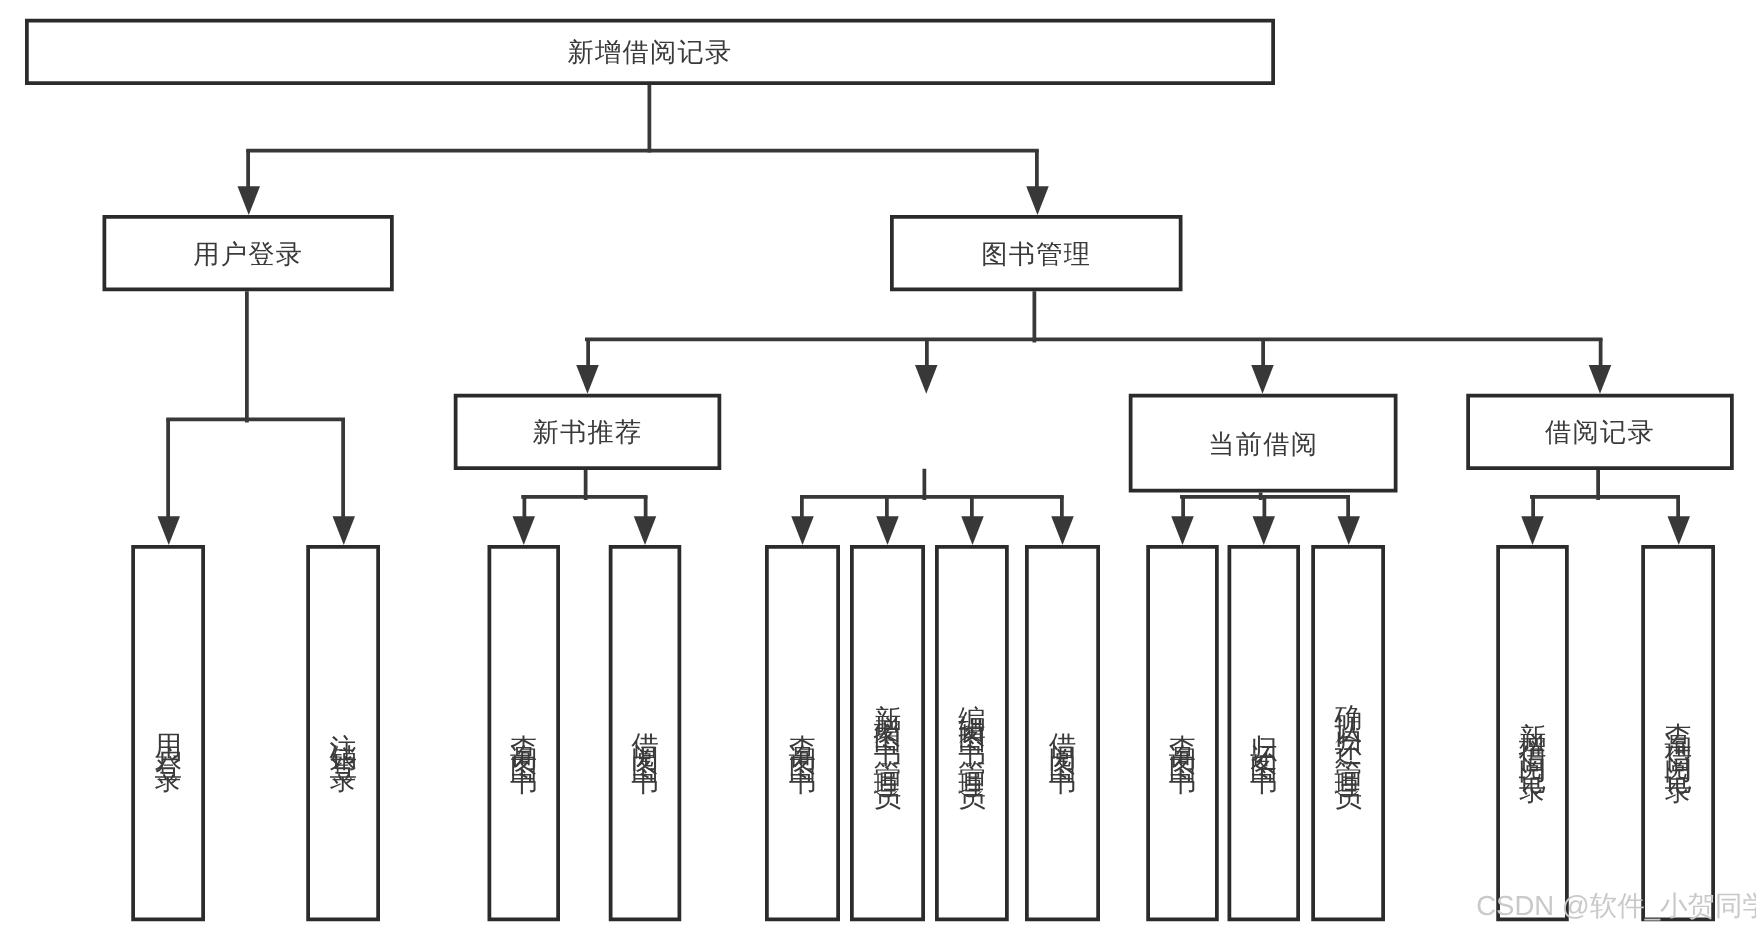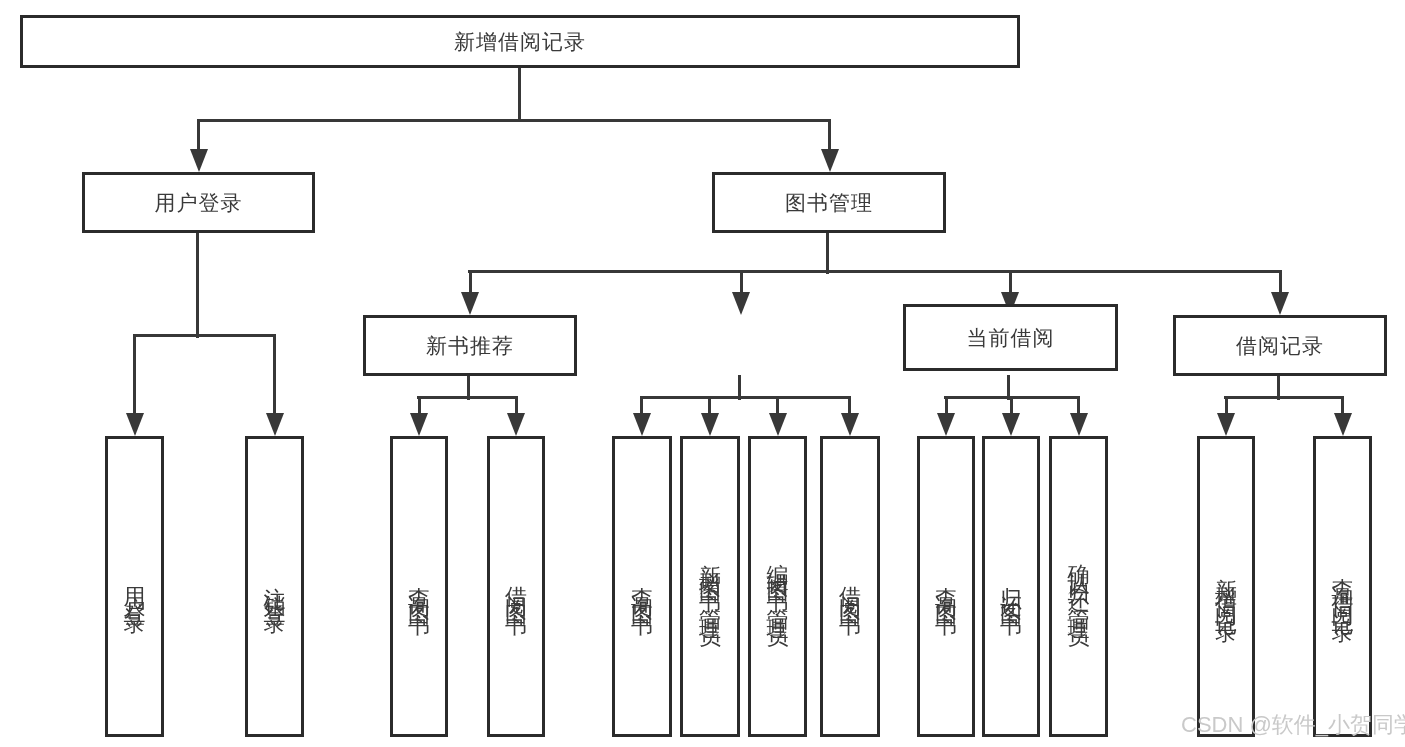--- a/index.html
+++ b/index.html
@@ -100,21 +100,21 @@
   <div class="hbox" style="left:82px; top:172px; width:233px; height:61px;">
     <span>用户登录</span>
   </div>
   <div class="hbox" style="left:712px; top:172px; width:234px; height:61px;">
     <span>图书管理</span>
   </div>
 
   <div class="hbox" style="left:363px; top:315px; width:214px; height:61px;align-items:center;">
     <span>新书推荐</span>
   </div>
-  <div class="hbox" style="left:903px; top:304px; width:215px; height:67px;">
+  <div class="hbox" style="left:903px; top:315px; width:215px; height:79px;">
     <span>当前借阅</span>
   </div>
   <div class="hbox" style="left:1173px; top:315px; width:214px; height:61px;">
     <span>借阅记录</span>
   </div>
 
   <div class="vbox" style="left:105px; width:59px;">
     <span>用户登录</span>
   </div>
   <div class="vbox" style="left:245px; width:59px;">

